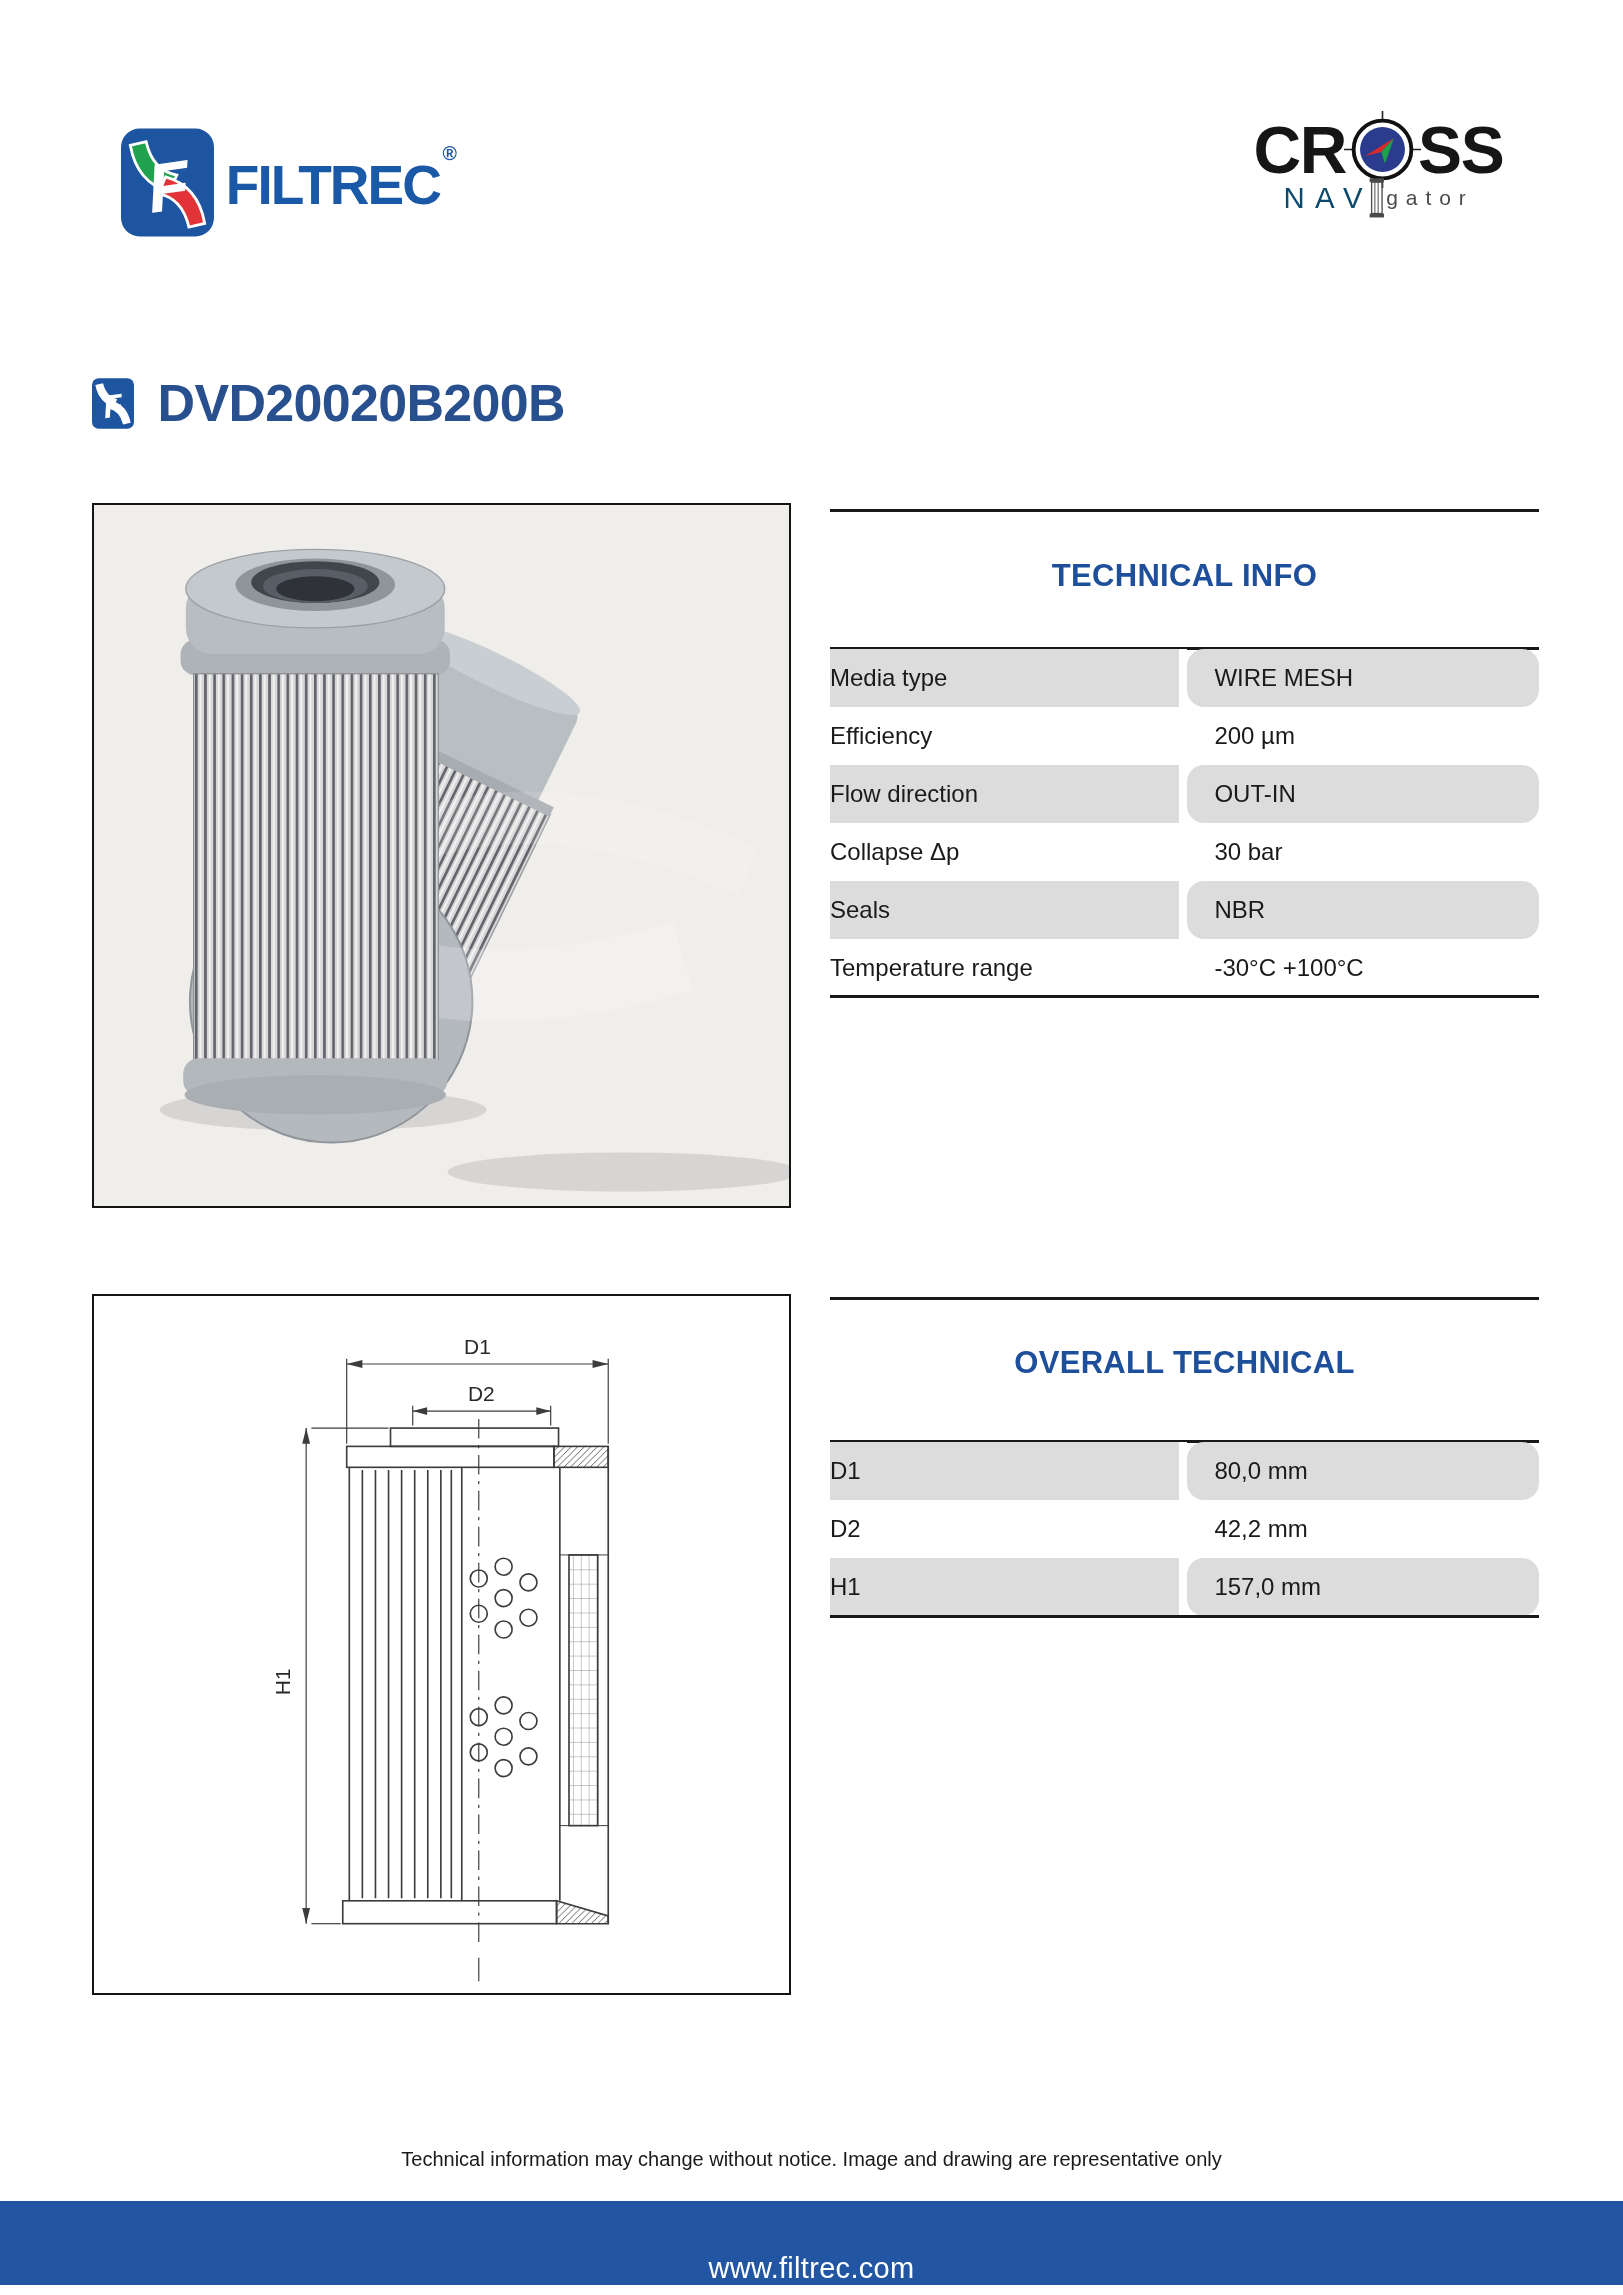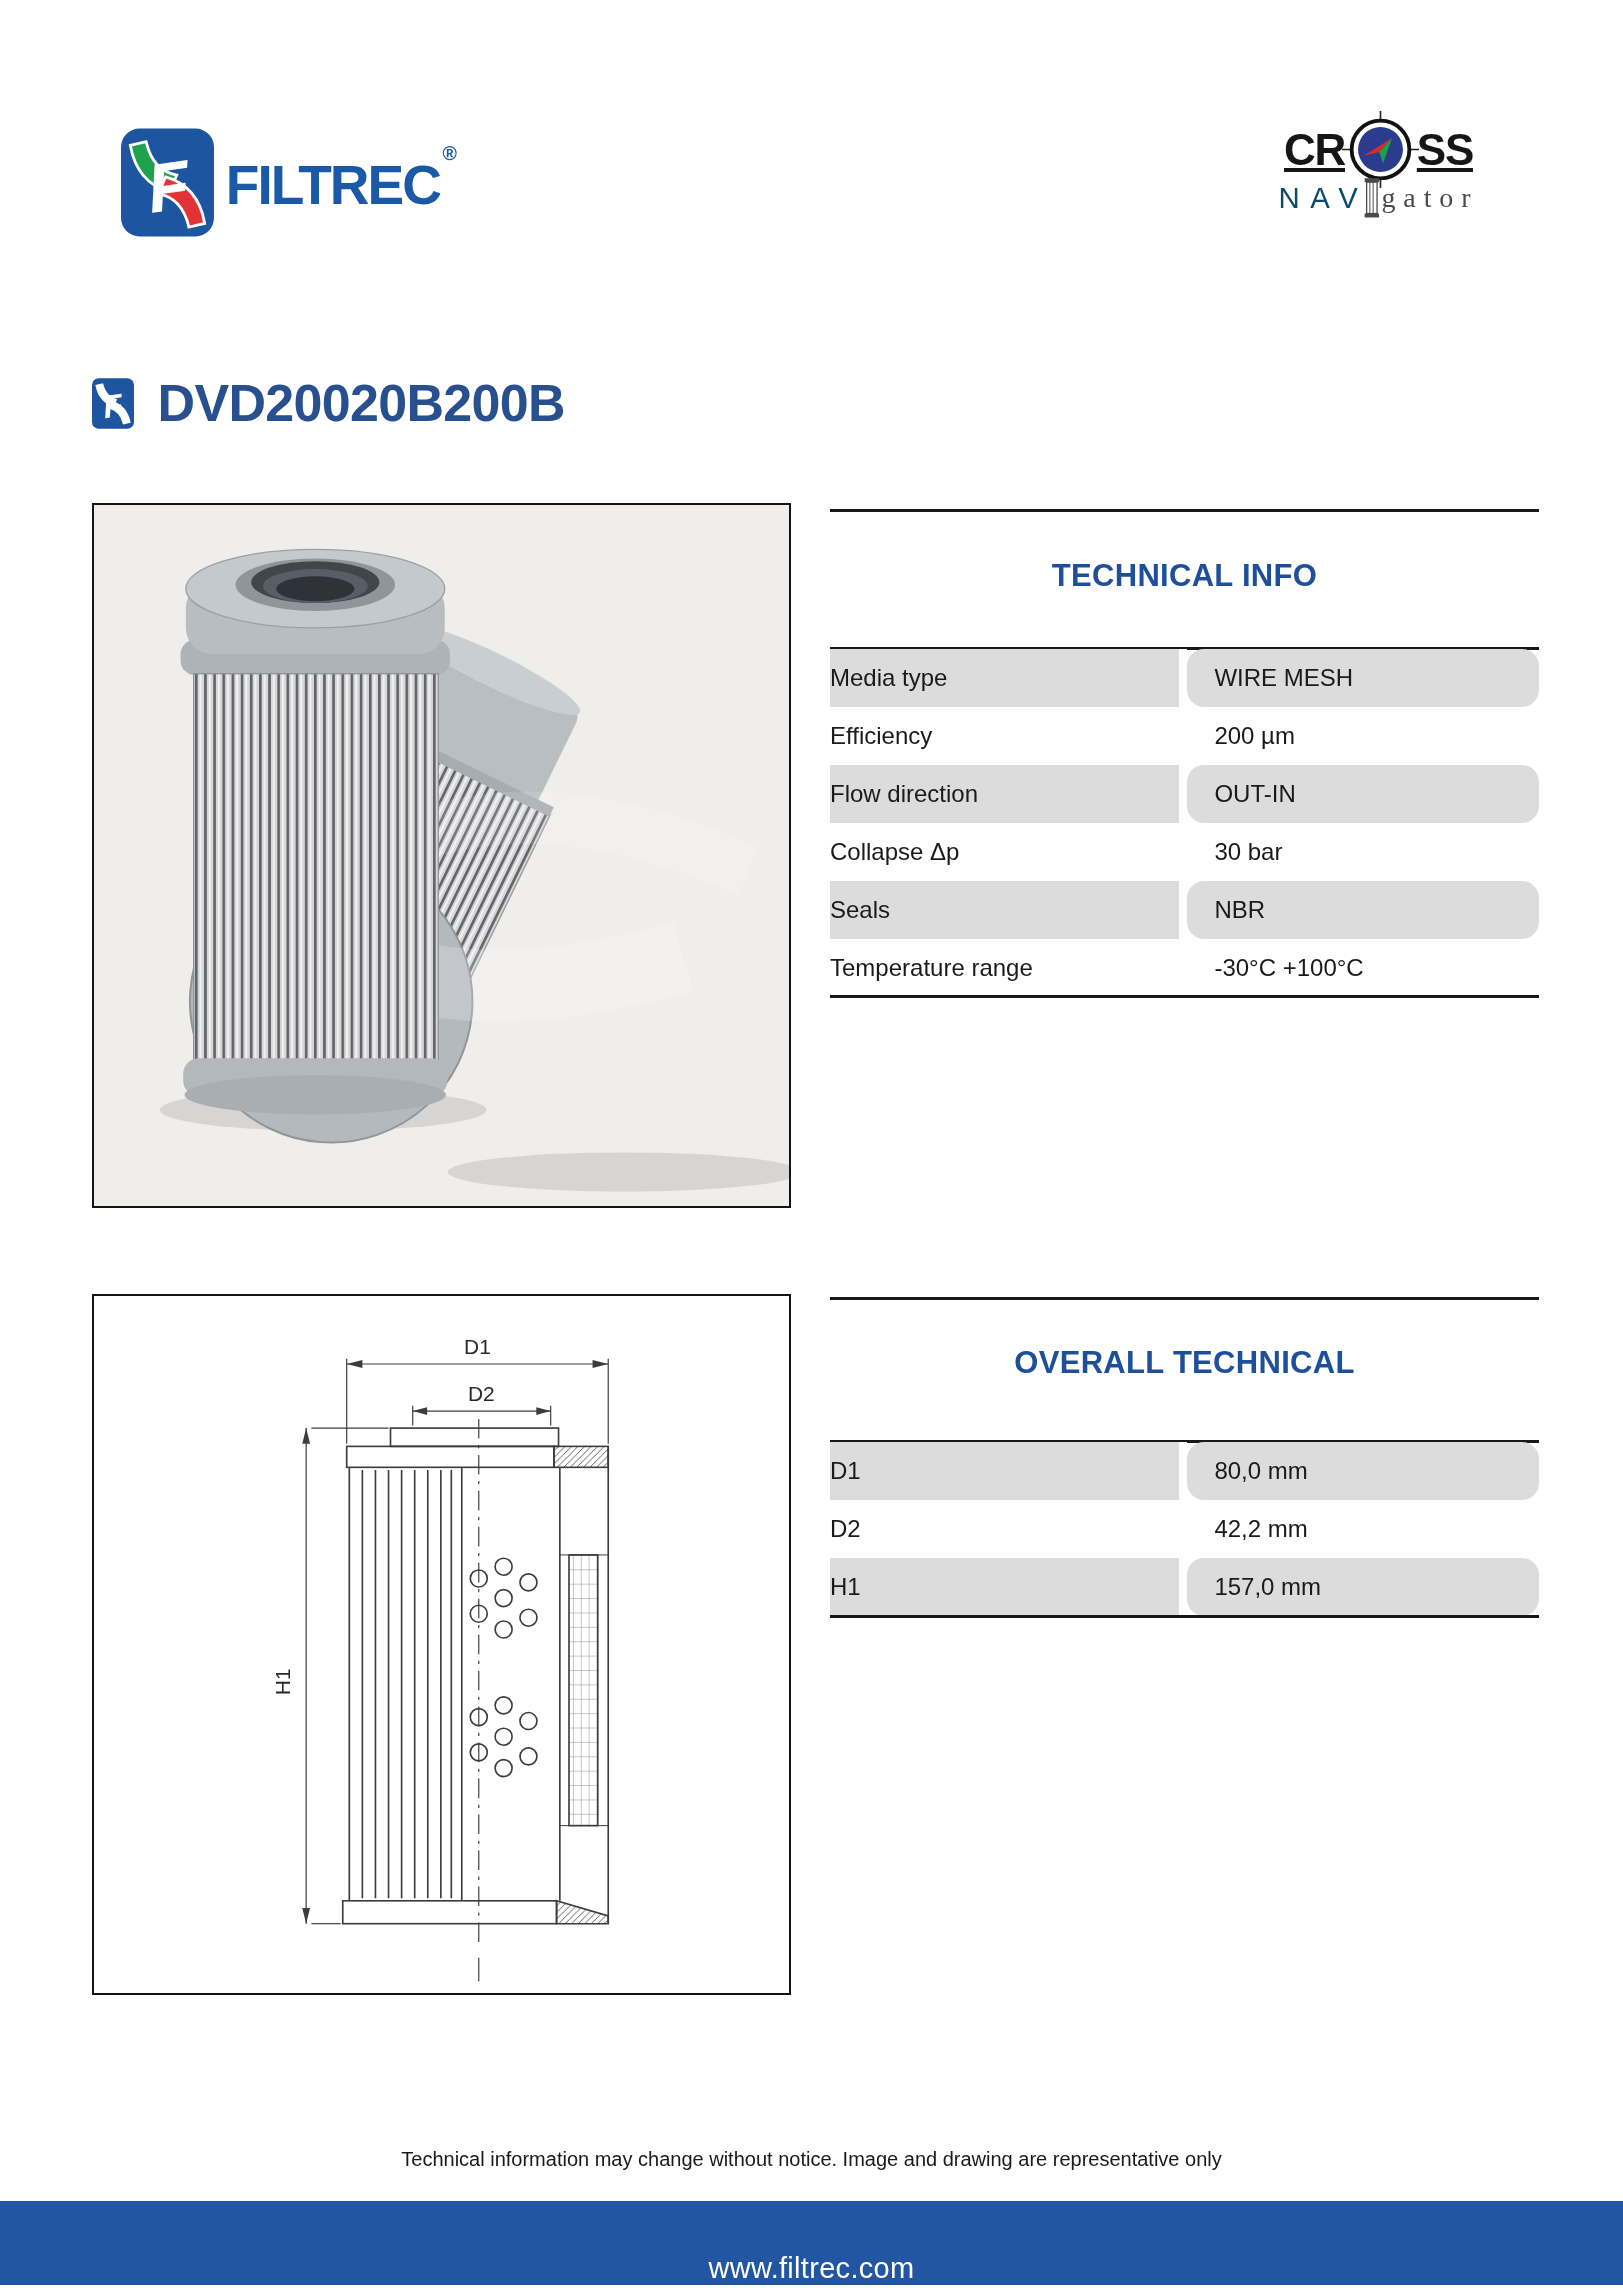--- a/index.html
+++ b/index.html
@@ -8,25 +8,25 @@
     position:relative; width:1623px; height:2295px; background:#ffffff;
     font-family:"Liberation Sans","DejaVu Sans",sans-serif; color:#1a1a1a; overflow:hidden;
   }
   
   .filtrec-logo { position:absolute; left:121px; top:124px; display:flex; align-items:center; }
   .filtrec-logo svg.mark { width:93px; height:109px; }
   .filtrec-word { font-size:55px; font-weight:700; color:#1959a7; letter-spacing:-2px; margin-left:11.8px; line-height:109px; }
   .filtrec-reg { font-size:19.6px; font-weight:700; color:#1959a7; vertical-align:super; position:relative; top:-25px; left:2.6px; }
   .cross-logo { position:absolute; left:1251px; top:111px; width:255px; }
   .cross-row1 { display:flex; align-items:center; justify-content:center; }
-  .cross-txt { font-size:44px; font-weight:700; color:#161616; letter-spacing:-1.3px; line-height:1;text-decoration:underline; }
+  .cross-txt { font-size:66px; font-weight:700; color:#161616; letter-spacing:-1.3px; line-height:1; }
   .cross-row1 svg { width:77px; height:77px; margin:0 -2.6px; }
   .cross-row2 { display:flex; align-items:center; justify-content:center; margin-top:-10.5px; }
   .cross-nav { font-size:29.4px; color:#0c4a6e; letter-spacing:10.5px; }
-  .cross-gator { font-size:28px; color:#4a4a4a; letter-spacing:7.9px;font-family:Liberation Serif, serif; }
+  .cross-gator { font-size:21px; color:#4a4a4a; letter-spacing:7.9px; }
   .cross-row2 svg { width:15.7px; height:41px; margin:0 1.3px 0 -3.9px; }
   
   .part-title { position:absolute; left:92px; top:373px; display:flex; align-items:center; }
   .part-title svg { width:42px; height:51px; }
   .part-number { font-size:52px; font-weight:700; color:#28508e; letter-spacing:-0.7px; margin-left:23.6px; }
   
   .photo-box { position:absolute; left:92px; top:503px; width:699px; height:705px; border:2px solid #141414; background:#f0eeeb; }
   .drawing-box { position:absolute; left:92px; top:1294px; width:699px; height:701px; border:2px solid #141414; background:#ffffff; }
   .photo-box svg, .drawing-box svg { display:block; width:100%; height:100%; }
   

